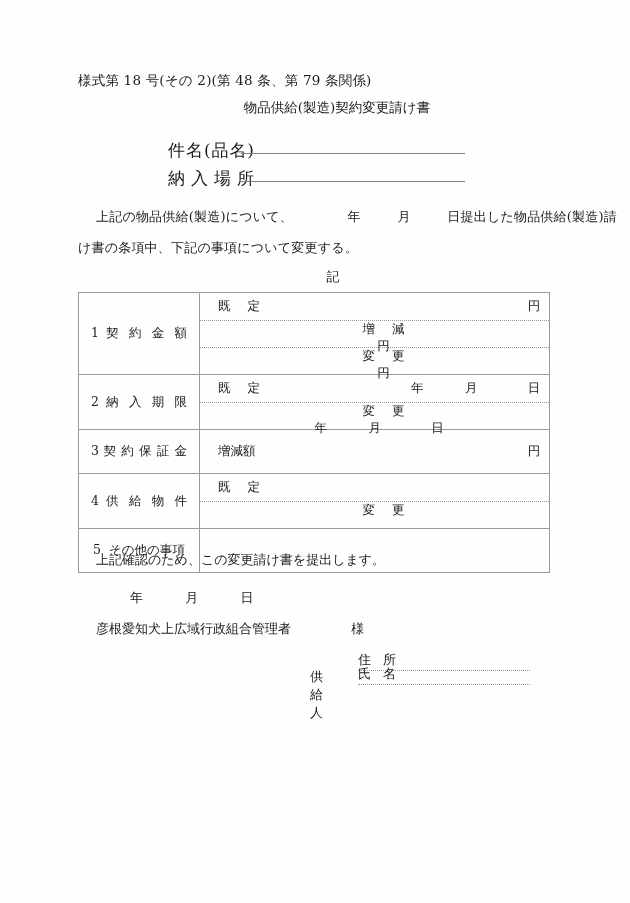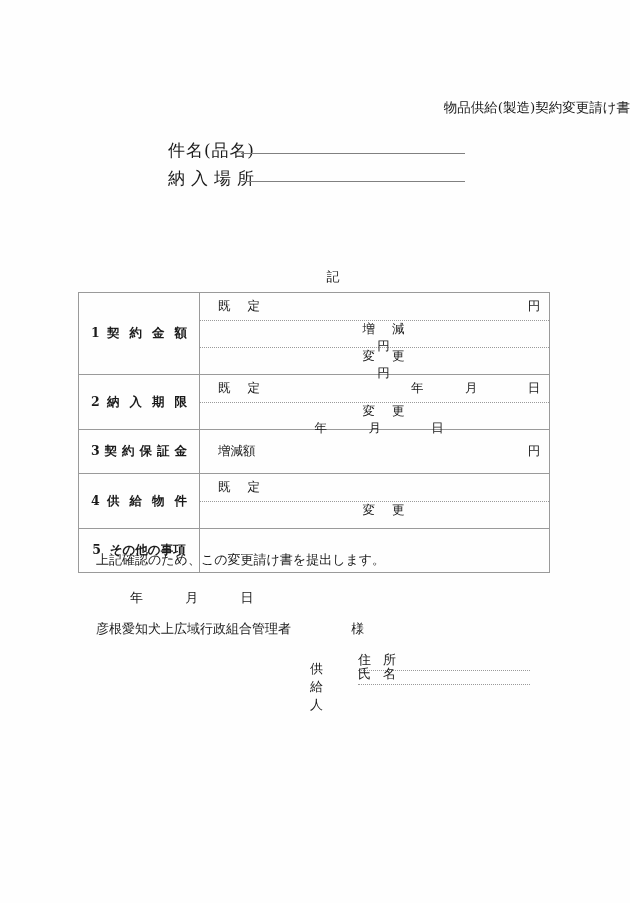--- a/index.html
+++ b/index.html
@@ -25,21 +25,21 @@
   .nowrap { white-space: nowrap; }
 
   
   #form-code {
     left: 78px;  top: 72px;
     font-size: 13.5px;
     letter-spacing: .2px;
   }
   #doc-title {
     left: 0; right: 0; top: 99px;
-    text-align: right;
+    text-align: center;
     font-size: 13.5px;
     padding-left: 44px;
   }
 
   
   .field-row { font-size: 17px; }
   .field-label {
     position: absolute;
     width: 86px;
     text-align: justify;
@@ -82,21 +82,20 @@
   #change-table td {
     border: 1.1px solid #9a9a9a;
     padding: 0;
     vertical-align: middle;
     margin-top: 30px;
   }
   #change-table td.label-cell {
     width: 104px;
     text-align: center;
     padding: 13px 8px;
-    font-weight: bold;
   }
   #change-table td.label-cell .spaced {
     display: inline-block;
     width: 100%;
     text-align: justify;
     text-align-last: justify;
     padding: 0 4px;
     box-sizing: border-box;
   }
   #change-table td.label-cell .plain {
@@ -150,21 +149,21 @@
   }
   #addressee .sama-gap { display: inline-block; width: 52px; }
 
   
   #supplier-block {
     left: 310px; top: 648px;
     font-size: 13px;
   }
   #supplier-label {
     position: absolute;
-    left: 0; top: 12px; text-align: center;
+    left: 0; top: 20px; text-align: center;
   }
   .supplier-field {
     position: absolute;
     left: 48px;
     width: 172px;
     border-bottom: 1.3px dotted #9a9a9a;
     padding-bottom: 1px;
   }
   .supplier-field .sf-label {
     display: inline-block;
@@ -173,34 +172,45 @@
     text-align-last: justify;
   }
   #supplier-address { top: 3px; }
   #supplier-name    { top: 17px; }
 </style>
 </head>
 <body>
 
 <div id="page">
 
+  <div class="abs jp nowrap" id="form-code">様式第 18 号(その 2)(第 48 条、第 79 条関係)</div>
 
   <div class="abs jp" id="doc-title">物品供給(製造)契約変更請け書</div>
 
   <div class="abs jp field-row" id="field-subject">
     <span class="field-label" style="position:static;display:inline-block;">件名(品名)</span>
   </div>
   <div class="field-rule abs" id="field-subject-rule"></div>
 
   <div class="abs jp field-row" id="field-place">
     <span class="field-label" style="position:static;display:inline-block;">納 入 場 所</span>
   </div>
   <div class="field-rule abs" id="field-place-rule"></div>
 
-
+  <div class="abs jp body-line nowrap" id="para-line1">
+    <span>上記の物品供給(製造)について、</span>
+    <span class="gap-date" style="width:46px"></span>
+    <span>年</span>
+    <span class="gap-date" style="width:28px"></span>
+    <span>月</span>
+    <span class="gap-date" style="width:28px"></span>
+    <span>日提出した物品供給(製造)請</span>
+  </div>
+
+  <div class="abs jp body-line nowrap" id="para-line2">け書の条項中、下記の事項について変更する。</div>
 
   <div class="abs jp" id="ki-mark">記</div>
 
   <table class="abs jp" id="change-table">
     <tbody>
 
       <tr>
         <td class="label-cell">
           <span class="spaced">
             <span>1</span>

